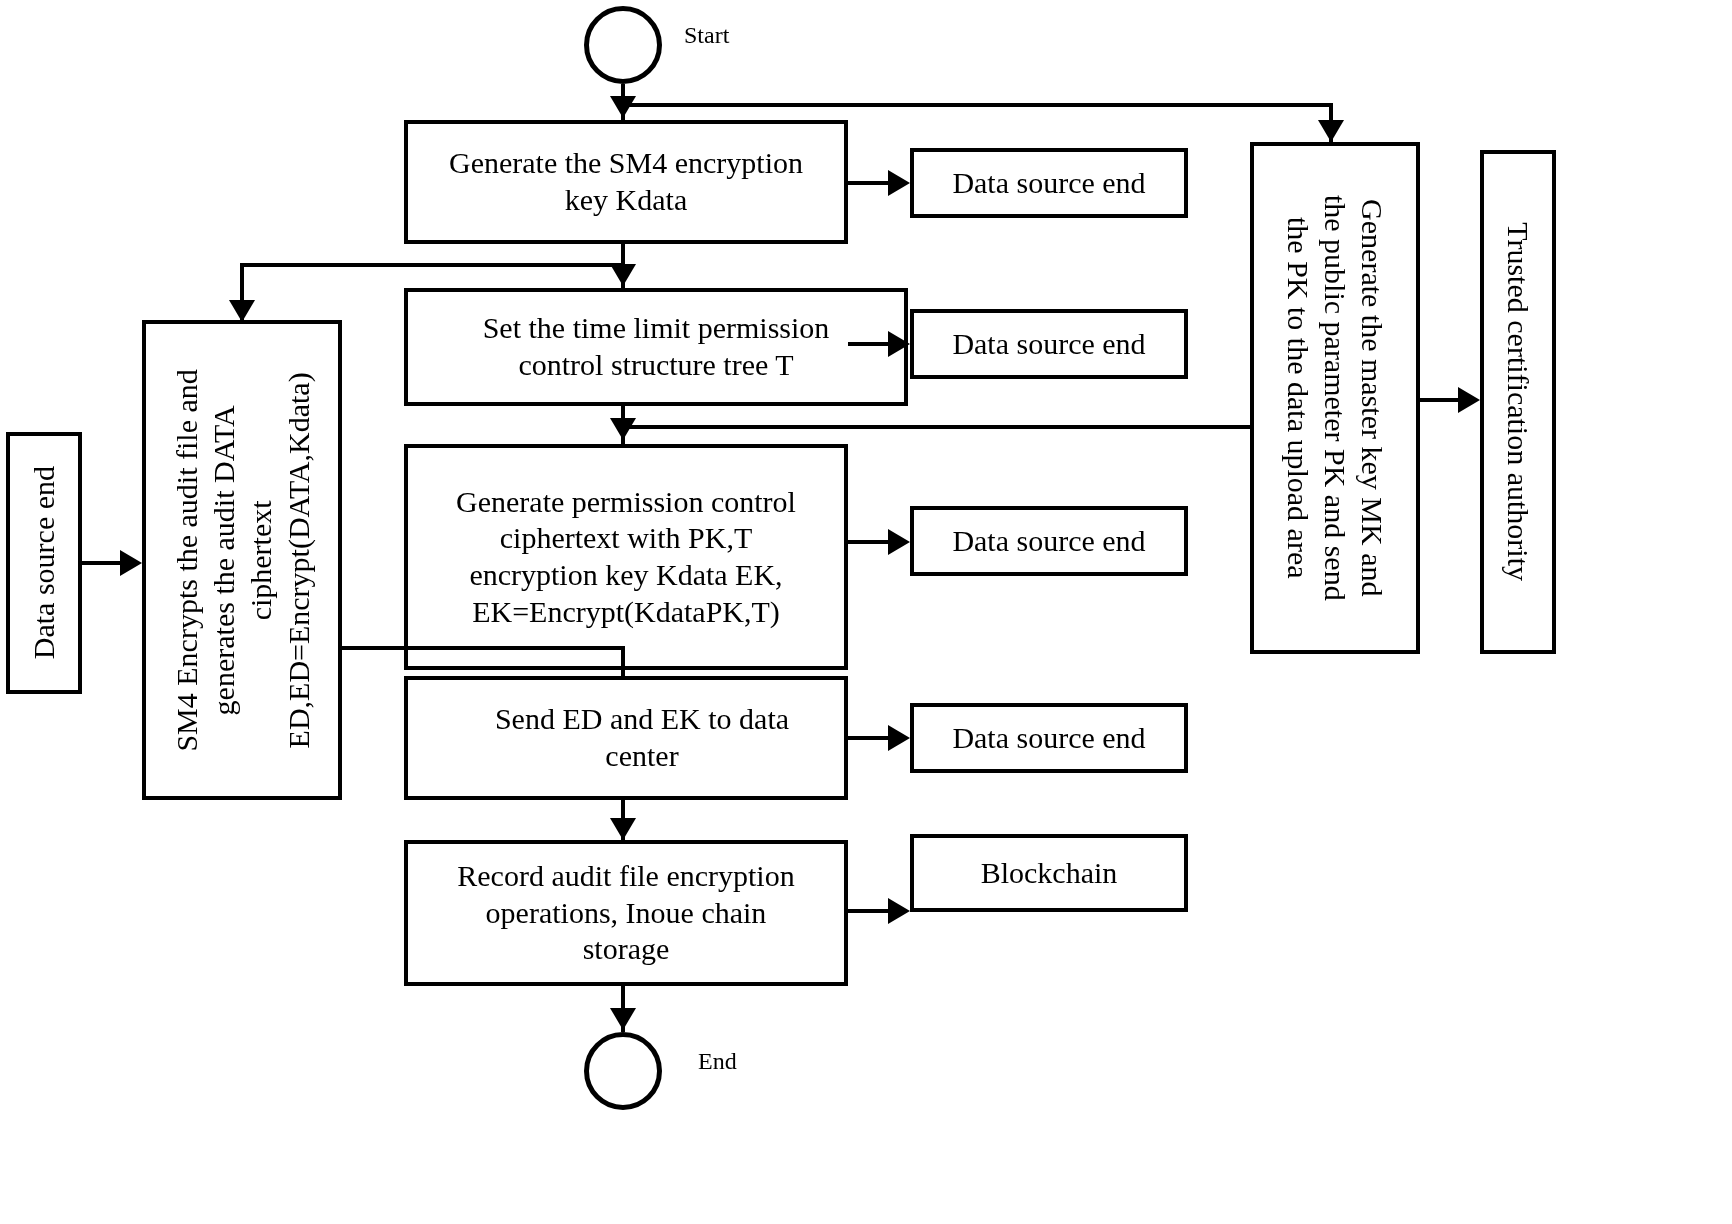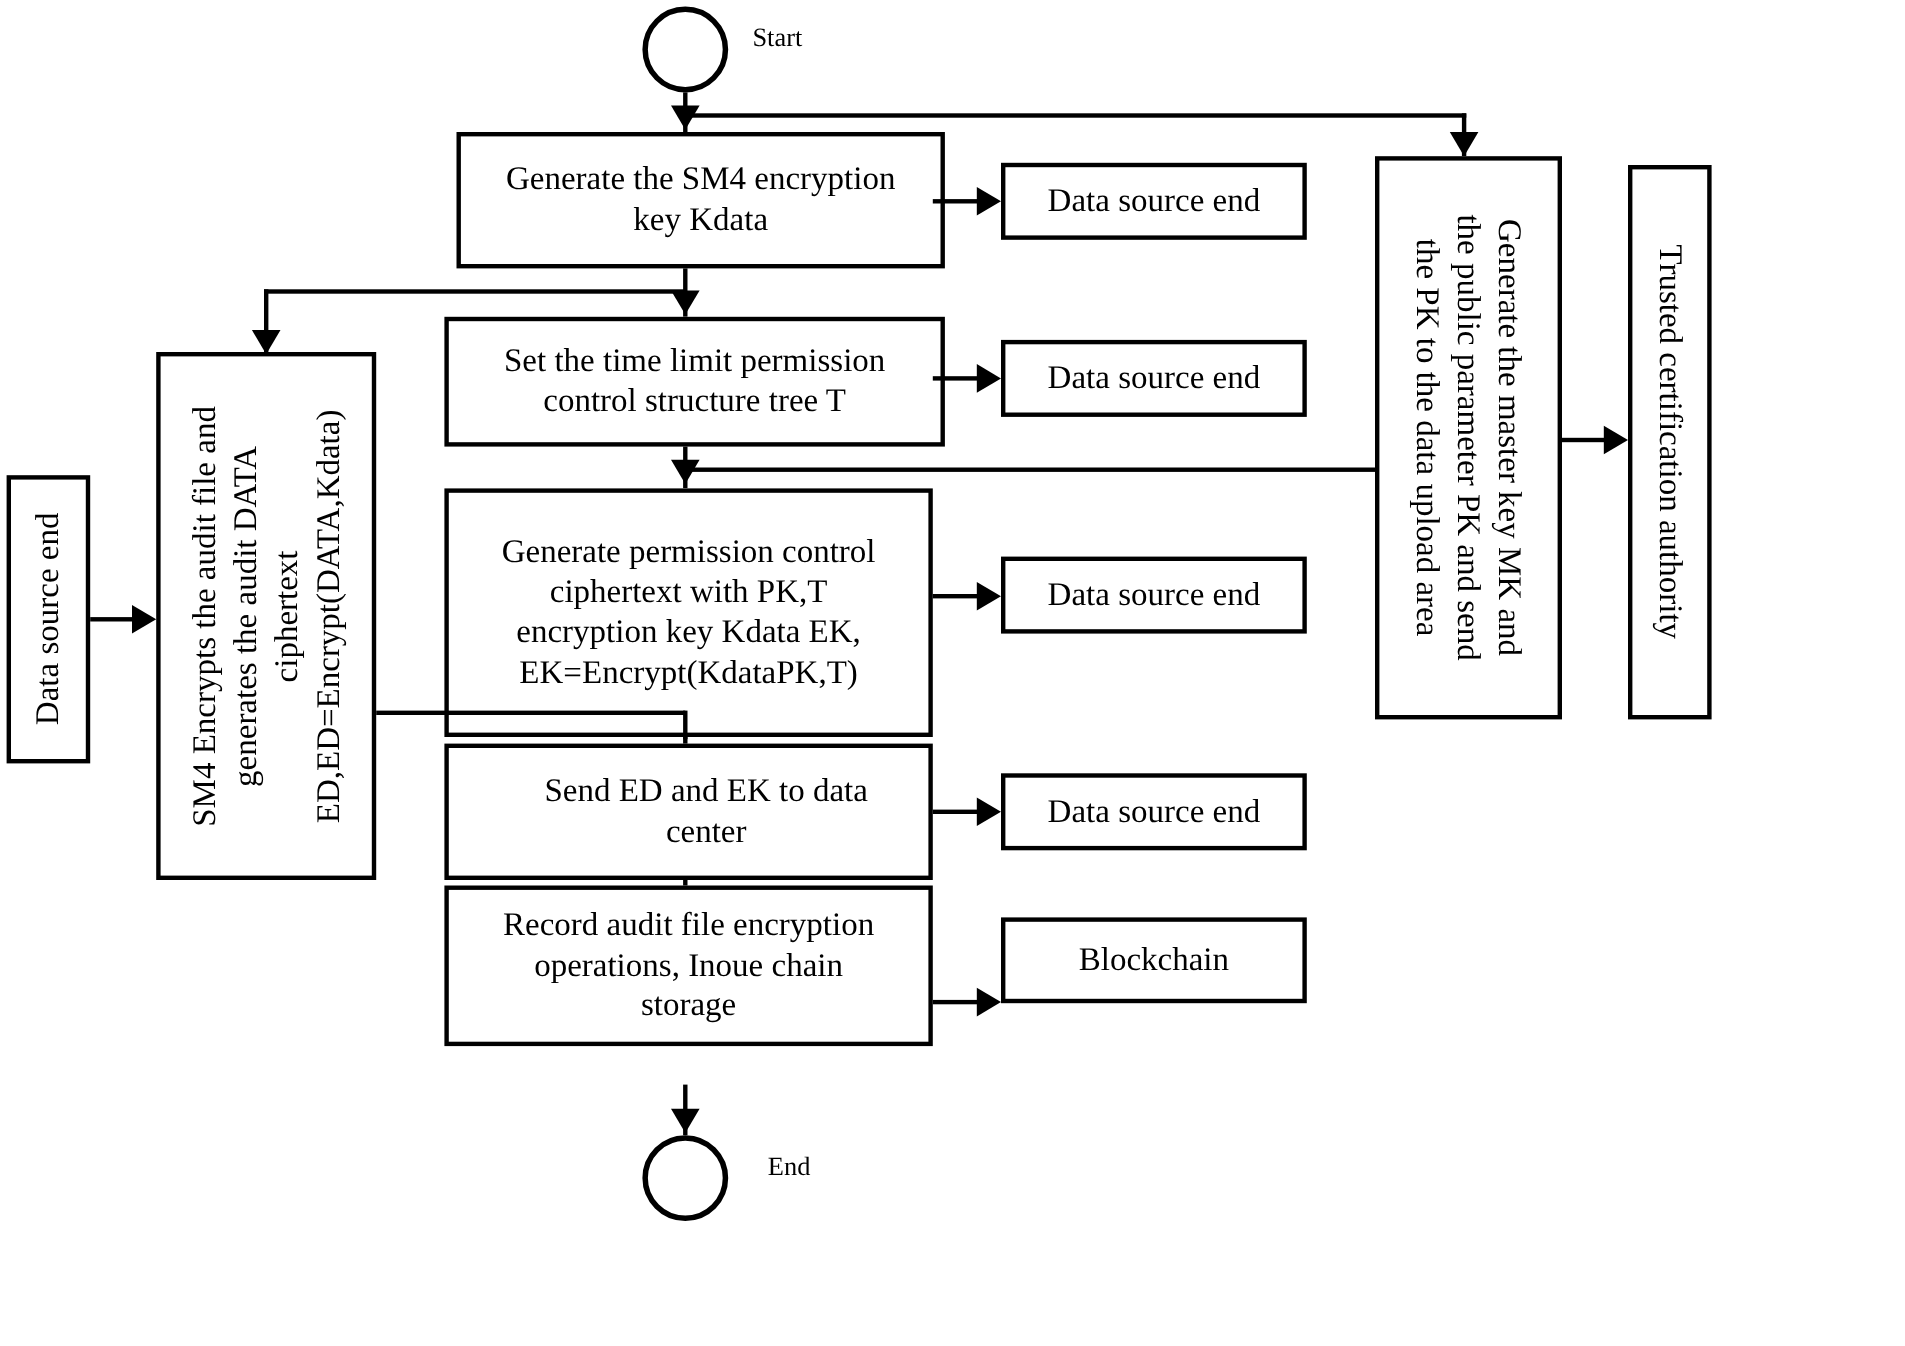--- a/index.html
+++ b/index.html
@@ -81,41 +81,41 @@
   <div class="terminator" style="left:584px;top:6px;width:78px;height:78px;"></div>
   <div class="termlabel" style="left:684px;top:22px;">Start</div>
 
   <div class="v" style="left:621px;top:84px;height:36px;"></div>
   <div class="arrow-d" style="left:610px;top:96px;"></div>
 
   <div class="h" style="left:621px;top:103px;width:712px;"></div>
   <div class="v" style="left:1329px;top:103px;height:40px;"></div>
   <div class="arrow-d" style="left:1318px;top:120px;"></div>
 
-  <div class="box" style="left:404px;top:120px;width:444px;height:124px;margin-left:11px;">
+  <div class="box" style="left:404px;top:120px;width:444px;height:124px;">
     <div>
       <div>Generate the SM4 encryption</div>
       <div>key Kdata</div>
     </div>
   </div>
 
   <div class="h" style="left:848px;top:181px;width:46px;"></div>
   <div class="arrow-r" style="left:888px;top:170px;"></div>
   <div class="box small" style="left:910px;top:148px;width:278px;height:70px;">
     <span>Data source end</span>
   </div>
 
   <div class="v" style="left:621px;top:244px;height:44px;"></div>
   <div class="arrow-d" style="left:610px;top:264px;"></div>
 
   <div class="h" style="left:240px;top:263px;width:383px;"></div>
   <div class="v" style="left:240px;top:263px;height:58px;"></div>
   <div class="arrow-d" style="left:229px;top:300px;"></div>
 
-  <div class="box" style="left:404px;top:288px;width:455px;height:118px;">
+  <div class="box" style="left:404px;top:288px;width:504px;height:118px;">
     <div>
       <div>Set the time limit permission</div>
       <div>control structure tree T</div>
     </div>
   </div>
 
   <div class="h" style="left:848px;top:342px;width:46px;"></div>
   <div class="arrow-r" style="left:888px;top:331px;"></div>
   <div class="box small" style="left:910px;top:309px;width:278px;height:70px;">
     <span>Data source end</span>
@@ -156,21 +156,21 @@
 
   <div class="h" style="left:848px;top:736px;width:46px;"></div>
   <div class="arrow-r" style="left:888px;top:725px;"></div>
   <div class="box small" style="left:910px;top:703px;width:278px;height:70px;">
     <span>Data source end</span>
   </div>
 
   <div class="v" style="left:621px;top:800px;height:40px;"></div>
   <div class="arrow-d" style="left:610px;top:818px;"></div>
 
-  <div class="box" style="left:404px;top:805px;width:444px;height:146px;align-items:center;">
+  <div class="box" style="left:404px;top:840px;width:444px;height:146px;align-items:center;">
     <div>
       <div>Record audit file encryption</div>
       <div>operations, Inoue chain</div>
       <div>storage</div>
     </div>
   </div>
 
   <div class="h" style="left:848px;top:909px;width:46px;"></div>
   <div class="arrow-r" style="left:888px;top:898px;"></div>
   <div class="box small" style="left:910px;top:834px;width:278px;height:78px;">

